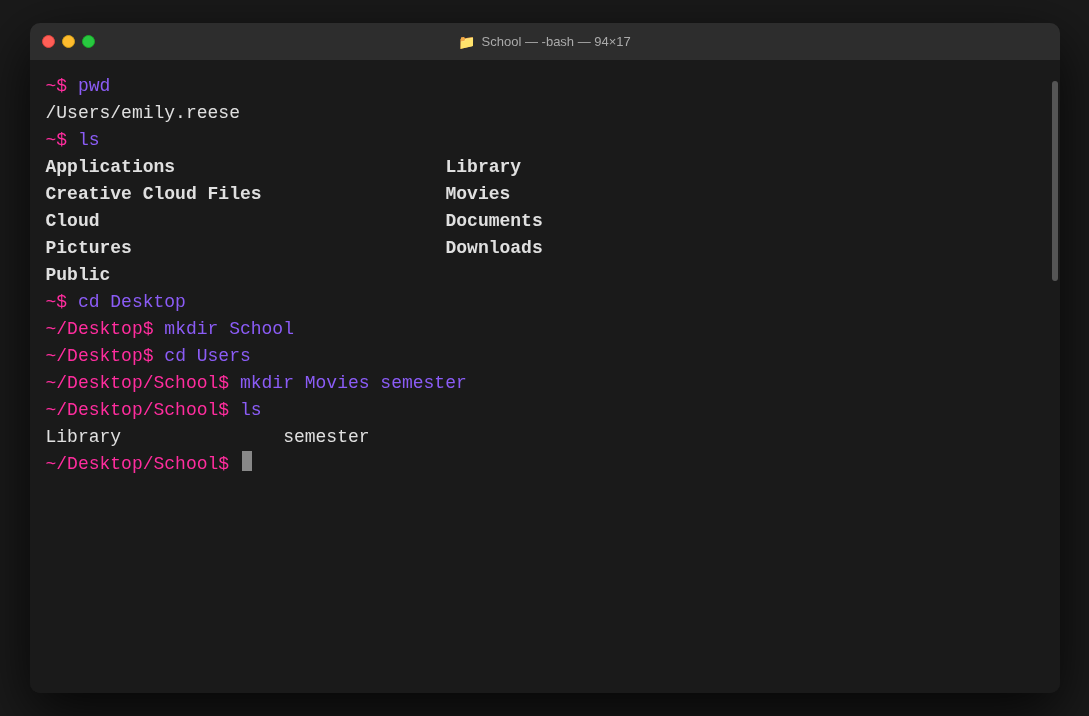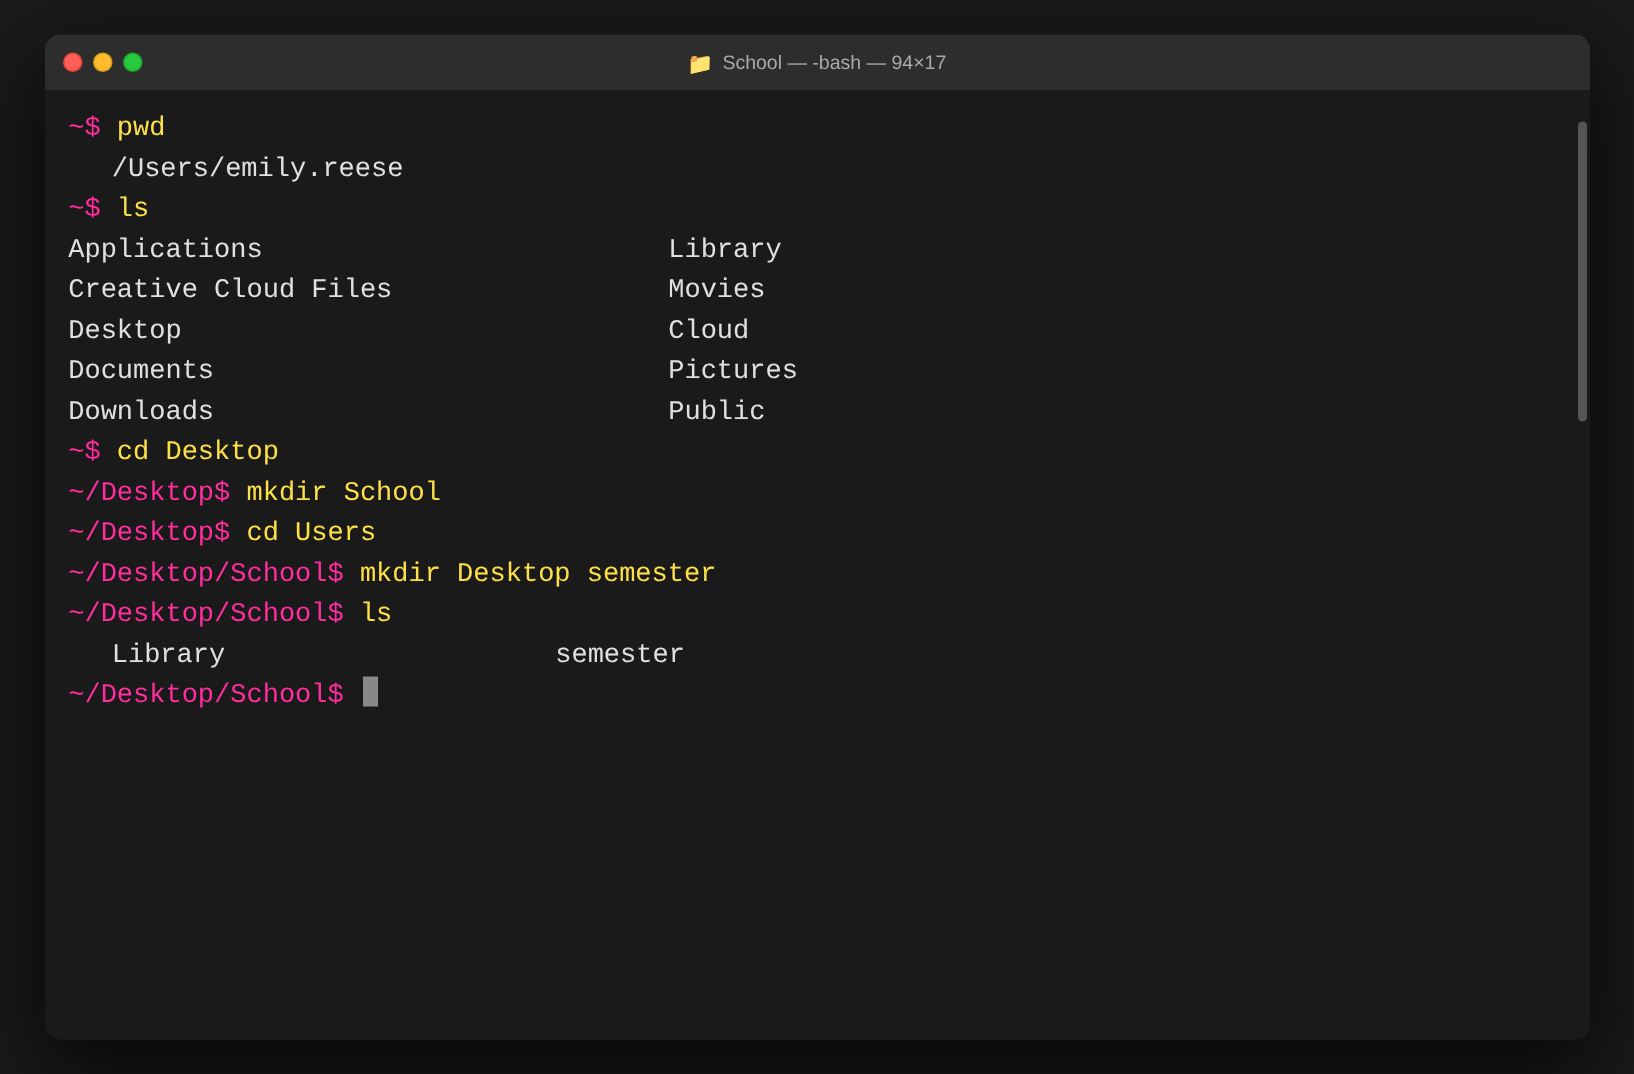--- a/index.html
+++ b/index.html
@@ -101,32 +101,32 @@
     .line {
       display: flex;
       white-space: pre;
     }
 
     .prompt {
       color: #ff2d9e;
     }
 
     .command {
-      color: #fde047;
+      color: #8b5cf6;
     }
 
     .output {
       color: #e0e0e0;
-      margin-left: 29px;
     }
 
     .ls-grid {
       display: grid;
       grid-template-columns: 400px auto;
       margin: 0;
+      font-weight: bold;
     }
 
     .ls-item {
       color: #e0e0e0;
       font-family: 'Courier New', Courier, monospace;
       font-size: 18px;
       line-height: 1.5;
     }
 
     .cursor {
@@ -186,42 +186,41 @@
 
       <div class="line">
         <span class="prompt">~$ </span><span class="command">ls</span>
       </div>
 
       <div class="ls-grid">
         <div class="ls-item">Applications</div>
         <div class="ls-item">Library</div>
         <div class="ls-item">Creative Cloud Files</div>
         <div class="ls-item">Movies</div>
-        <div class="ls-item">Desktop</div>
         <div class="ls-item">Cloud</div>
         <div class="ls-item">Documents</div>
         <div class="ls-item">Pictures</div>
         <div class="ls-item">Downloads</div>
         <div class="ls-item">Public</div>
       </div>
 
       <div class="line">
         <span class="prompt">~$ </span><span class="command">cd Desktop</span>
       </div>
 
       <div class="line">
         <span class="prompt">~/Desktop</span><span class="prompt">$ </span><span class="command">mkdir School</span>
       </div>
 
       <div class="line">
         <span class="prompt">~/Desktop</span><span class="prompt">$ </span><span class="command">cd Users</span>
       </div>
 
       <div class="line">
-        <span class="prompt">~/Desktop/School</span><span class="prompt">$ </span><span class="command">mkdir Desktop semester</span>
+        <span class="prompt">~/Desktop/School</span><span class="prompt">$ </span><span class="command">mkdir Movies semester</span>
       </div>
 
       <div class="line">
         <span class="prompt">~/Desktop/School</span><span class="prompt">$ </span><span class="command">ls</span>
       </div>
 
       <div class="line">
         <span class="output">Library</span>
         <span class="output">               </span>
         <span class="output">semester</span>

